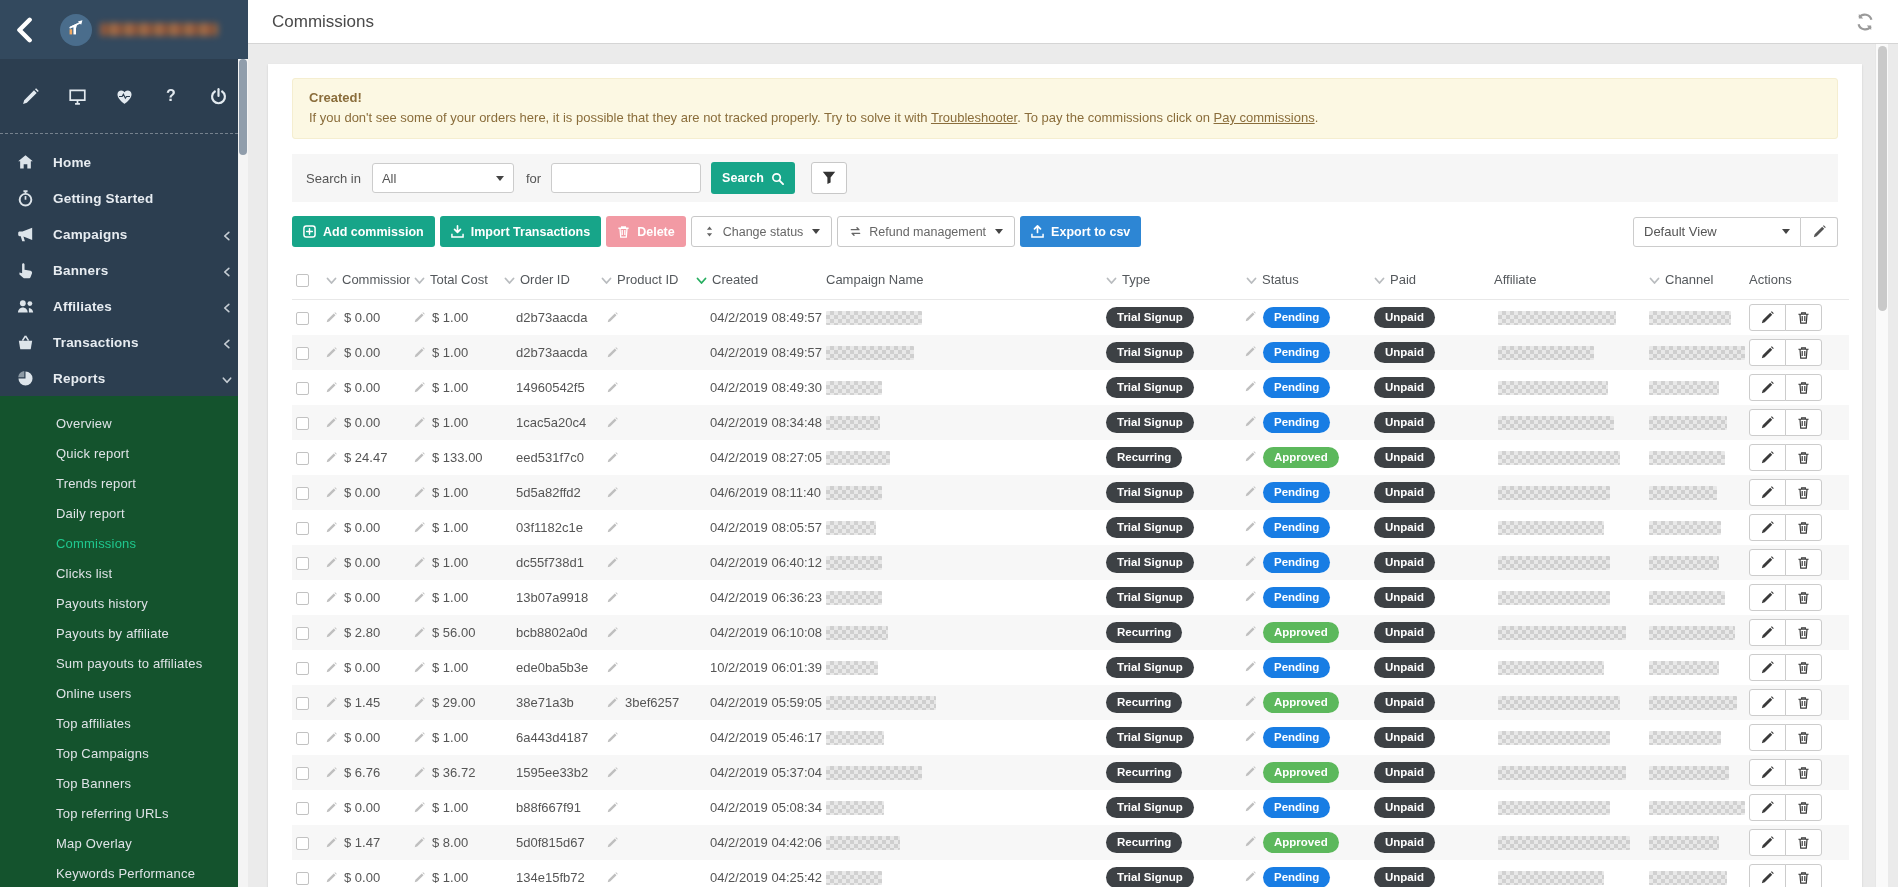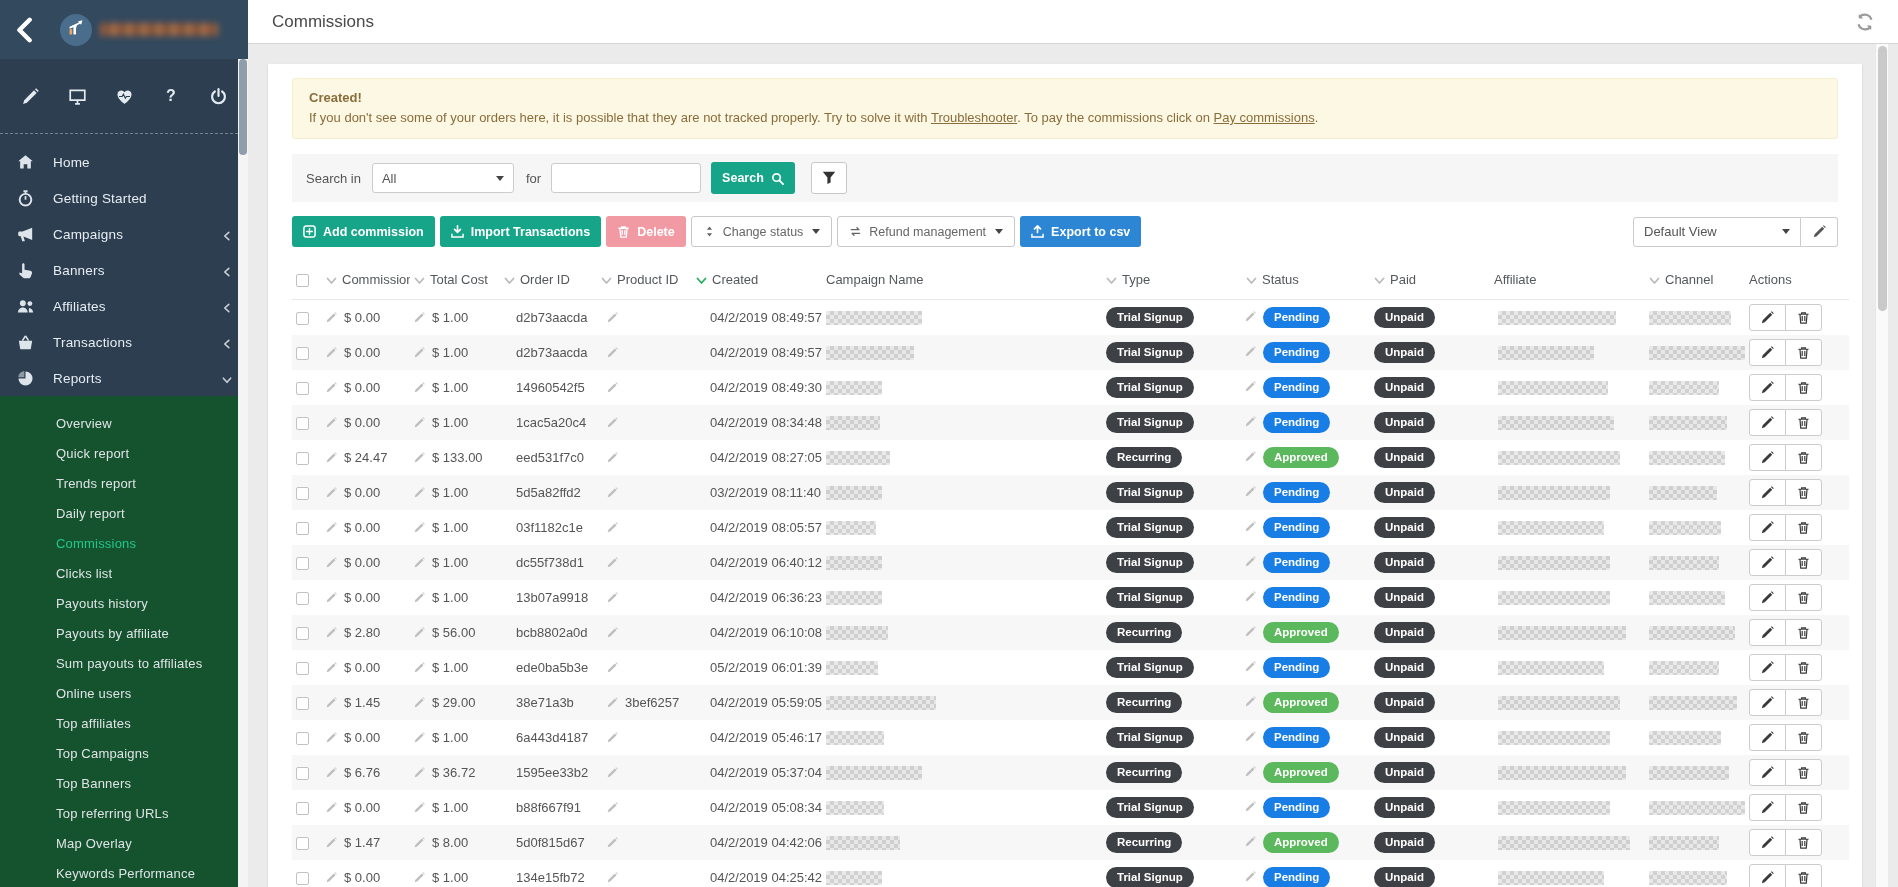--- a/index.html
+++ b/index.html
@@ -12,21 +12,21 @@
   .side-header { height:59px; background:#33495e; display:flex; align-items:center; padding:0 12px; flex:0 0 auto; }
   .back-ic { width:26px; height:26px; color:#fff; cursor:pointer; margin-right:22px; }
   .logo-circle { width:32px; height:32px; border-radius:50%; background:#4a6d8c; display:flex; align-items:center; justify-content:center; margin-right:8px; }
   .logo-circle svg { width:18px; height:18px; }
   .logo-blur { width:118px; height:13px; border-radius:2px; background:repeating-linear-gradient(90deg,#b5653a 0 5px,#8a5030 5px 10px,#c07a45 10px 15px); filter:blur(3px); opacity:.8; }
   .side-tools { height:74px; display:flex; align-items:center; justify-content:space-between; padding:0 20px; color:#dfe7ee; flex:0 0 auto; }
   .side-tools .tool { width:20px; height:20px; display:flex; align-items:center; justify-content:center; cursor:pointer; color:#e3eaf0; font-weight:bold; font-size:16px; }
   .tool svg { width:17px; height:17px; }
   .side-sep { border-bottom:1px dashed rgba(255,255,255,.35); margin:0; flex:0 0 auto; }
   .nav { padding-top:10px; flex:0 0 auto; }
-  .nav-item { height:36px; display:flex; align-items:center; padding:0 16px 0 17px; cursor:pointer; color:#e7ecf1; font-size:13.5px; font-weight:400; }
+  .nav-item { height:36px; display:flex; align-items:center; padding:0 16px 0 17px; cursor:pointer; color:#e7ecf1; font-size:13.5px; font-weight:700; }
   .nav-item .n-ic { width:17px; height:17px; margin-right:19px; color:#dde4ea; flex:0 0 auto; }
   .n-ic svg { width:100%; height:100%; }
   .nav-item .n-label { flex:1; letter-spacing:.2px; }
   .nav-item .n-chev { width:10px; height:10px; color:#c6cdd4; }
   .submenu { background:#14532d; flex:1; padding:12px 0 0 0; }
   .sub-item { height:30px; display:flex; align-items:center; padding-left:56px; font-size:13px; color:#dfe3e7; cursor:pointer; letter-spacing:.2px; }
   .sub-item.active { color:#1fc88f; }
   .side-scroll { position:absolute; right:0; top:59px; bottom:0; width:10px; background:#f4f4f4; }
   .side-scroll .thumb { position:absolute; top:0; left:1px; width:8px; height:96px; background:#909dab; border-radius:4px; }
 
@@ -709,21 +709,21 @@
                   <svg viewBox="0 0 14 14" width="100%" height="100%" xmlns="http://www.w3.org/2000/svg">
                     <path d="M.9 13.1l.9-3.1 8.1-8.1 2.2 2.2-8.1 8.1zM10.7 1.1l.9-.9 2.2 2.2-.9.9z" fill="currentColor"></path>
                   </svg>
                 </span><span>$ 1.00</span></td>
     <td style="padding-left:16px"><span>5d5a82ffd2</span></td>
     <td style="padding-left:10px"><span class="mini-pencil ic">
                   <svg viewBox="0 0 14 14" width="100%" height="100%" xmlns="http://www.w3.org/2000/svg">
                     <path d="M.9 13.1l.9-3.1 8.1-8.1 2.2 2.2-8.1 8.1zM10.7 1.1l.9-.9 2.2 2.2-.9.9z" fill="currentColor"></path>
                   </svg>
                 </span><span></span></td>
-    <td style="padding-left:18px"><span>03/2/2019 08:11:40</span></td>
+    <td style="padding-left:18px"><span>04/6/2019 08:11:40</span></td>
     <td><span class="blur-px" style="width: 56px;"></span></td>
     <td><span class="badge dark">Trial Signup</span></td>
     <td style="padding-left:3px"><span class="mini-pencil ic">
                   <svg viewBox="0 0 14 14" width="100%" height="100%" xmlns="http://www.w3.org/2000/svg">
                     <path d="M.9 13.1l.9-3.1 8.1-8.1 2.2 2.2-8.1 8.1zM10.7 1.1l.9-.9 2.2 2.2-.9.9z" fill="currentColor"></path>
                   </svg>
                 </span><span class="badge blue">Pending</span></td>
     <td><span class="badge dark">Unpaid</span></td>
     <td style="padding-left:8px"><span class="blur-px" style="width: 112px;"></span></td>
     <td><span class="blur-px" style="width: 68px;"></span></td>
@@ -949,21 +949,21 @@
                   <svg viewBox="0 0 14 14" width="100%" height="100%" xmlns="http://www.w3.org/2000/svg">
                     <path d="M.9 13.1l.9-3.1 8.1-8.1 2.2 2.2-8.1 8.1zM10.7 1.1l.9-.9 2.2 2.2-.9.9z" fill="currentColor"></path>
                   </svg>
                 </span><span>$ 1.00</span></td>
     <td style="padding-left:16px"><span>ede0ba5b3e</span></td>
     <td style="padding-left:10px"><span class="mini-pencil ic">
                   <svg viewBox="0 0 14 14" width="100%" height="100%" xmlns="http://www.w3.org/2000/svg">
                     <path d="M.9 13.1l.9-3.1 8.1-8.1 2.2 2.2-8.1 8.1zM10.7 1.1l.9-.9 2.2 2.2-.9.9z" fill="currentColor"></path>
                   </svg>
                 </span><span></span></td>
-    <td style="padding-left:18px"><span>05/2/2019 06:01:39</span></td>
+    <td style="padding-left:18px"><span>10/2/2019 06:01:39</span></td>
     <td><span class="blur-px" style="width: 52px;"></span></td>
     <td><span class="badge dark">Trial Signup</span></td>
     <td style="padding-left:3px"><span class="mini-pencil ic">
                   <svg viewBox="0 0 14 14" width="100%" height="100%" xmlns="http://www.w3.org/2000/svg">
                     <path d="M.9 13.1l.9-3.1 8.1-8.1 2.2 2.2-8.1 8.1zM10.7 1.1l.9-.9 2.2 2.2-.9.9z" fill="currentColor"></path>
                   </svg>
                 </span><span class="badge blue">Pending</span></td>
     <td><span class="badge dark">Unpaid</span></td>
     <td style="padding-left:8px"><span class="blur-px" style="width: 106px;"></span></td>
     <td><span class="blur-px" style="width: 70px;"></span></td>

